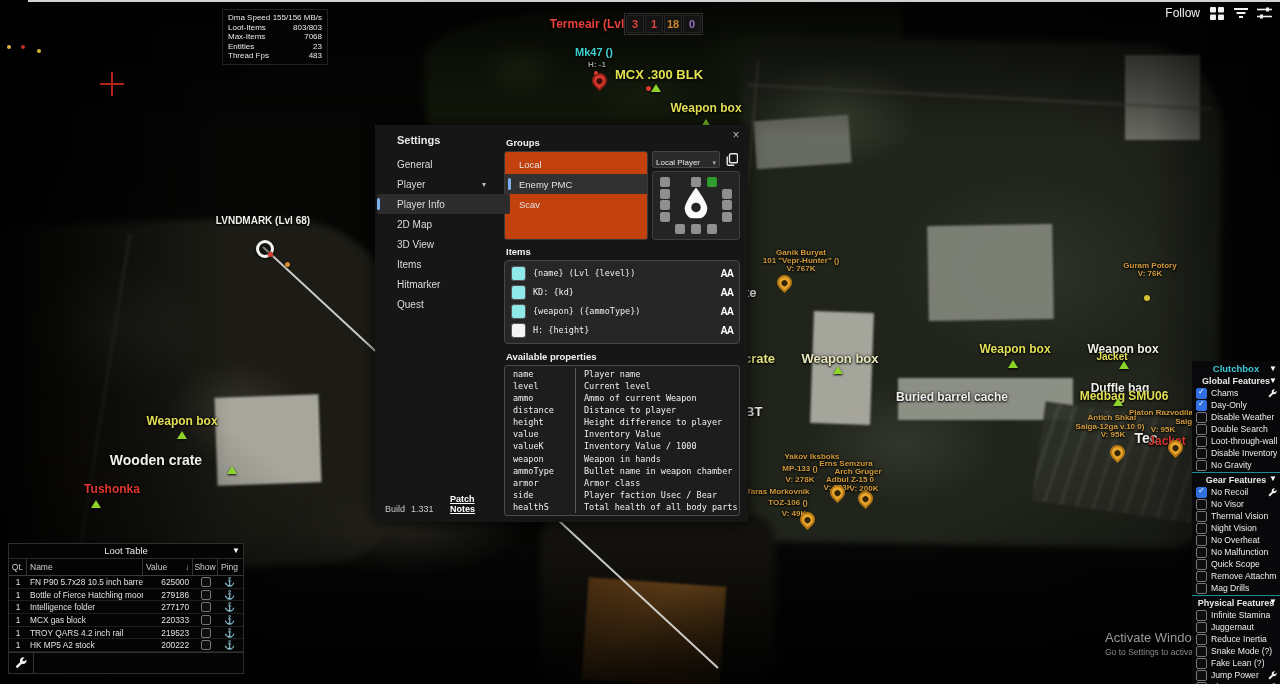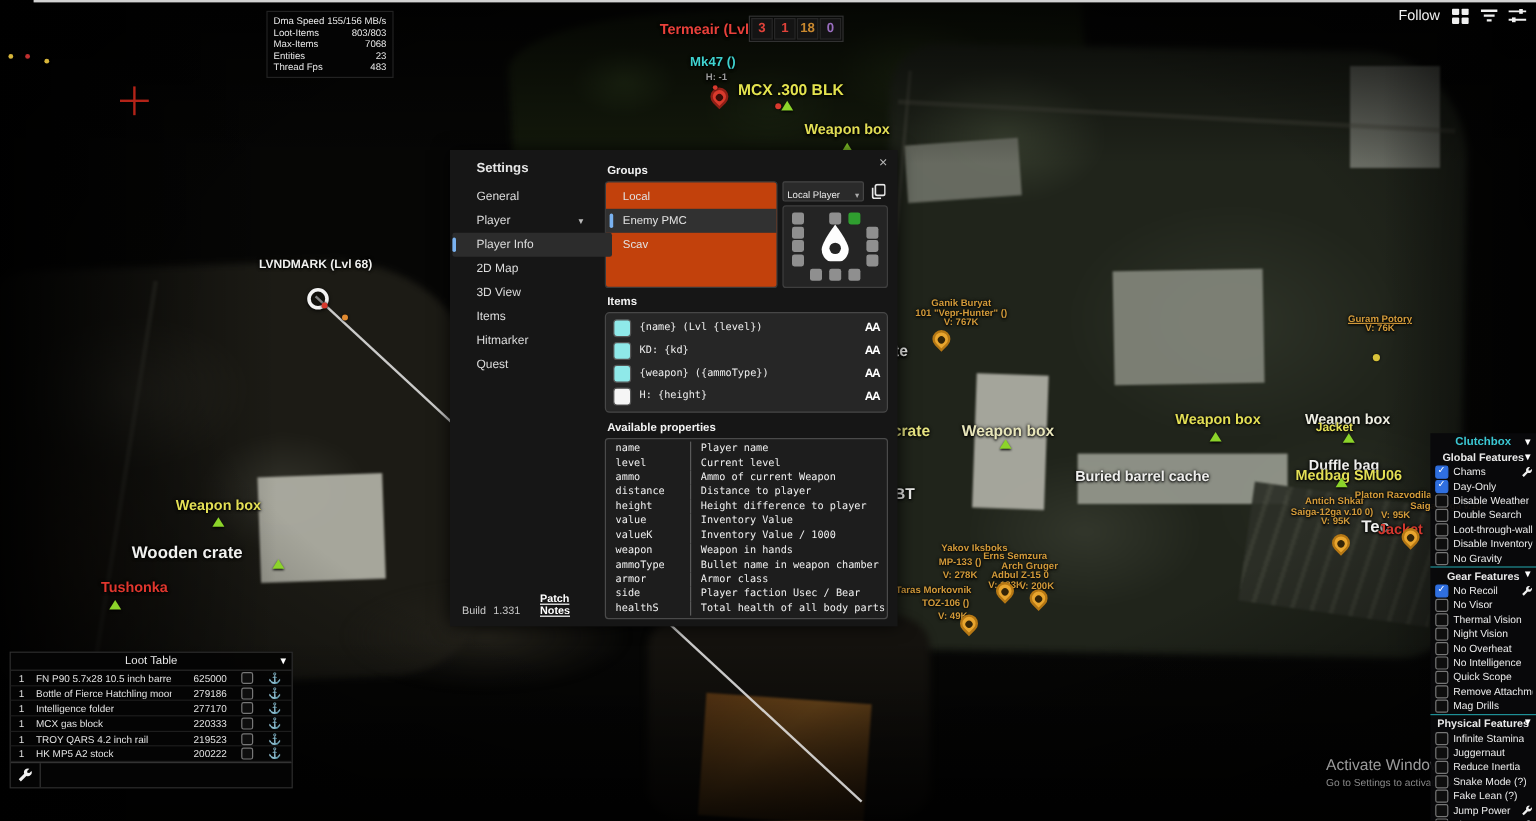--- a/index.html
+++ b/index.html
@@ -270,21 +270,21 @@
       <div class="map-label" style="left: 1161px; top: 409px; color: rgb(210, 154, 58); font-size: 8px;">Platon Razvodila</div>
 
       <div class="map-label" style="left: 1161px; top: 418px; color: rgb(210, 154, 58); font-size: 8px; margin-left: 44px;">Saiga-12ga v.10</div>
 
       <div class="map-label" style="left: 1163px; top: 426px; color: rgb(210, 154, 58); font-size: 8px;">V: 95K</div>
 
       <div class="map-label" style="left: 1146px; top: 431px; color: rgb(240, 240, 238); font-size: 14px;">Tec</div>
 
       <div class="map-label" style="left: 1167px; top: 435px; color: rgb(211, 55, 46); font-size: 12px;">Jacket</div>
 
-      <div class="map-label" style="left: 1150px; top: 262px; color: rgb(210, 154, 58); font-size: 8px; text-decoration: underline;">Guram Potory</div>
+      <div class="map-label" style="left: 1150px; top: 262px; color: rgb(210, 154, 58); font-size: 8px;">Guram Potory</div>
 
       <div class="map-label" style="left: 1150px; top: 270px; color: rgb(210, 154, 58); font-size: 8px;">V: 76K</div>
 
       <div class="map-label" style="left: 812px; top: 453px; color: rgb(210, 154, 58); font-size: 8px;">Yakov Iksboks</div>
 
       <div class="map-label" style="left: 846px; top: 460px; color: rgb(210, 154, 58); font-size: 8px;">Erns Semzura</div>
 
       <div class="map-label" style="left: 800px; top: 465px; color: rgb(210, 154, 58); font-size: 8px;">MP-133 ()</div>
 
       <div class="map-label" style="left: 858px; top: 468px; color: rgb(210, 154, 58); font-size: 8px;">Arch Gruger</div>
@@ -744,21 +744,21 @@
         </div>
 
         <div class="sb-row">
           <span class="cbx"></span>
           <span class="sb-label">No Overheat</span>
 
         </div>
 
         <div class="sb-row">
           <span class="cbx"></span>
-          <span class="sb-label">No Intelligence</span>
+          <span class="sb-label">No Malfunction</span>
 
         </div>
 
         <div class="sb-row">
           <span class="cbx"></span>
           <span class="sb-label">Quick Scope</span>
 
         </div>
 
         <div class="sb-row">
@@ -831,20 +831,30 @@
         </div>
       </div>
   </div>
 
 
   <div class="loot">
     <div class="loot-title">
       <span>Loot Table</span>
       <span class="sb-chev"></span>
     </div>
+    <div class="loot-head">
+      <div class="h-center">Qt.</div>
+      <div>Name</div>
+      <div>
+          <span>Value</span>
+          <span class="sort-icon"></span>
+        </div>
+      <div class="h-center">Show</div>
+      <div class="h-center">Ping</div>
+    </div>
     <div>
 
         <div class="loot-row">
           <div class="lr-qt">1</div>
           <div class="lr-name">FN P90 5.7x28 10.5 inch barrel</div>
           <div class="lr-val">625000</div>
           <div class="lr-show">
             <span class="cbx"></span>
           </div>
           <div class="lr-ping"></div>

